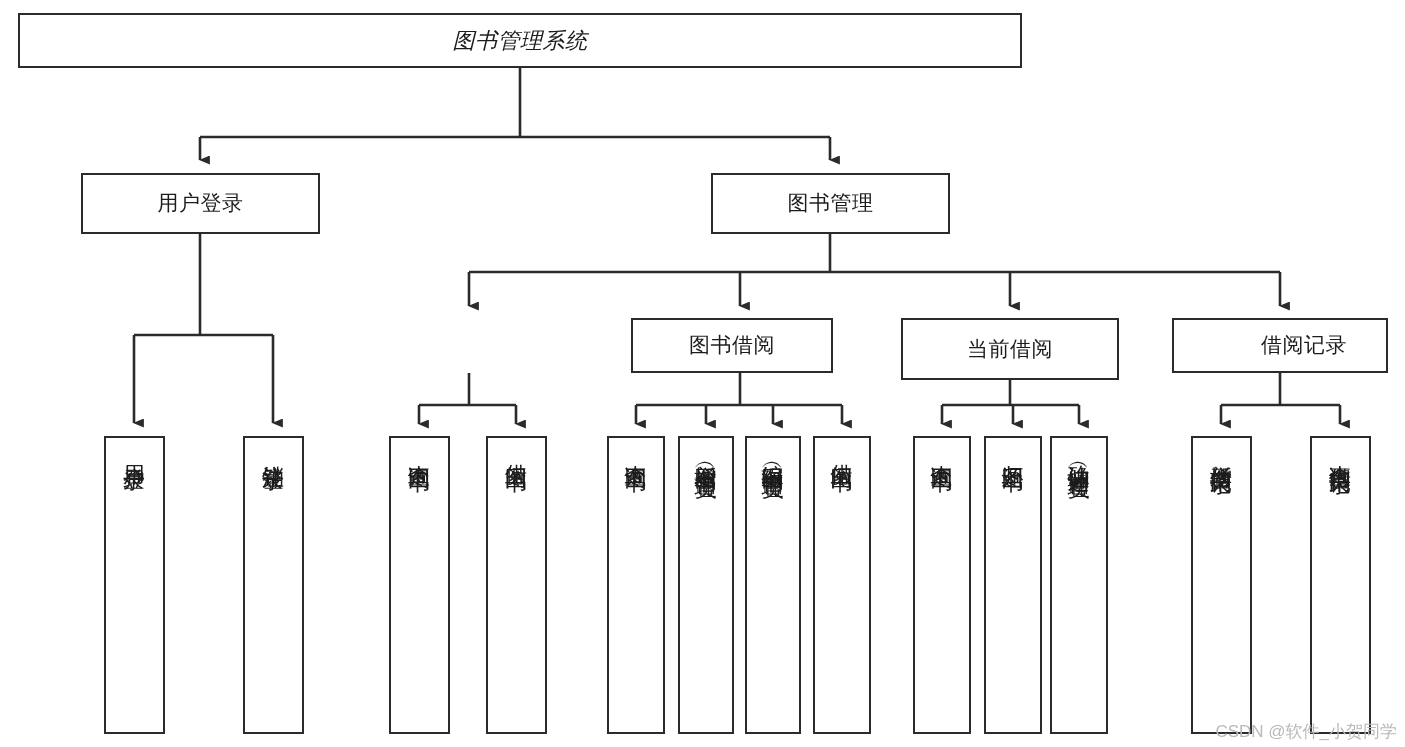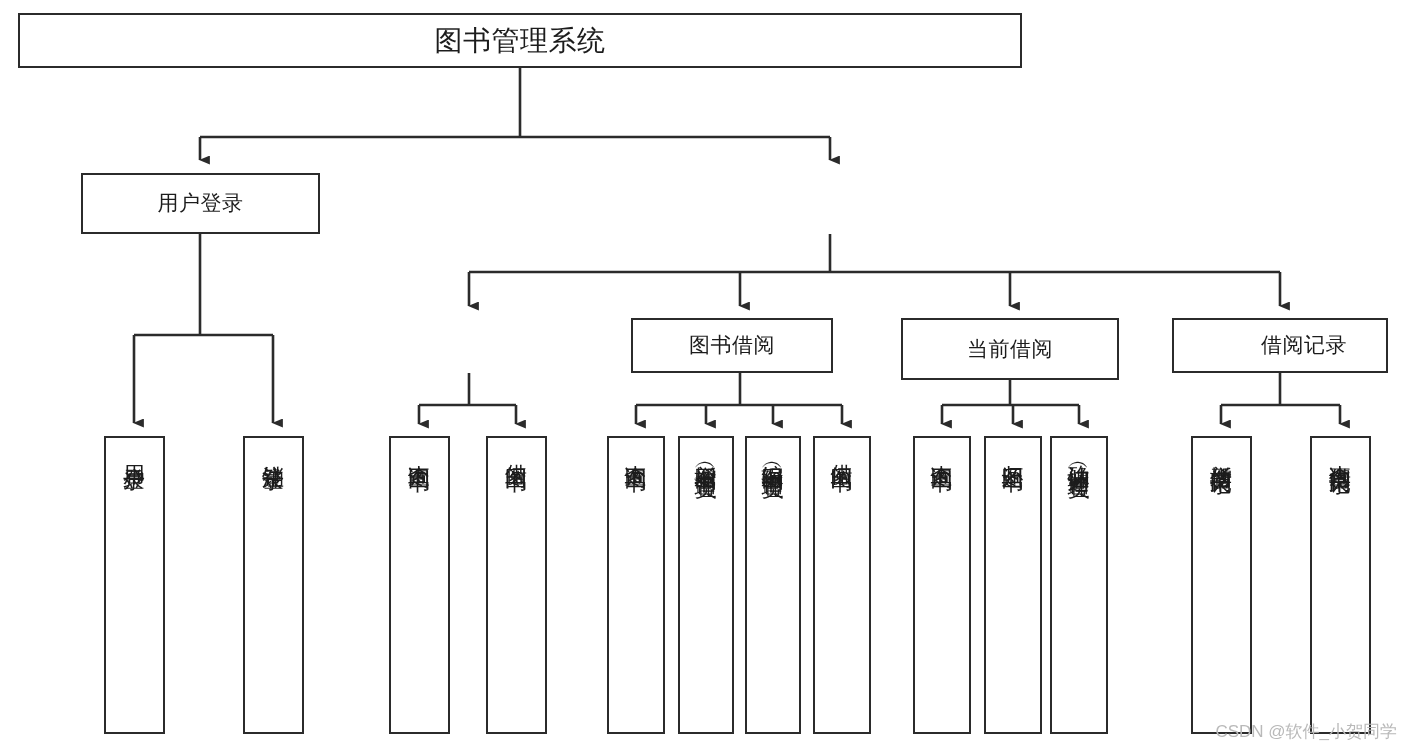--- a/index.html
+++ b/index.html
@@ -53,21 +53,21 @@
   }
   .node.vert .node-label {
     writing-mode: vertical-rl;
     text-orientation: upright;
     font-size: 22px;
     line-height: 1.42;
     letter-spacing: 2px;
     white-space: nowrap;
     max-height: 100%;
   }
-  #root-node .node-label { font-size: 28px; }
+  #root-node .node-label { font-size: 22px; font-style: italic; }
   #watermark {
     position: absolute;
     right: 8px;
     bottom: 4px;
     font-size: 17px;
     color: #b9b9b9;
     z-index: 5;
     white-space: nowrap;
     font-family: "Liberation Sans", "DejaVu Sans", sans-serif;
   }
@@ -127,20 +127,23 @@
     </g>
   </svg>
 
   <div class="node horiz" id="root-node" style="left:18px; top:13px; width:1004px; height:55px;">
     <span class="node-label">图书管理系统</span>
   </div>
 
   <div class="node horiz" style="left:81px; top:173px; width:239px; height:61px;">
     <span class="node-label">用户登录</span>
   </div>
+  <div class="node horiz" style="left:711px; top:173px; width:239px; height:61px;">
+    <span class="node-label">图书管理</span>
+  </div>
 
   <div class="node horiz" style="left:631px; top:318px; width:202px; height:55px;">
     <span class="node-label">图书借阅</span>
   </div>
   <div class="node horiz" style="left:901px; top:318px; width:218px; height:62px;">
     <span class="node-label">当前借阅</span>
   </div>
   <div class="node horiz" style="left:1172px; top:318px; width:216px; height:55px;padding-left:48px;">
     <span class="node-label">借阅记录</span>
   </div>

